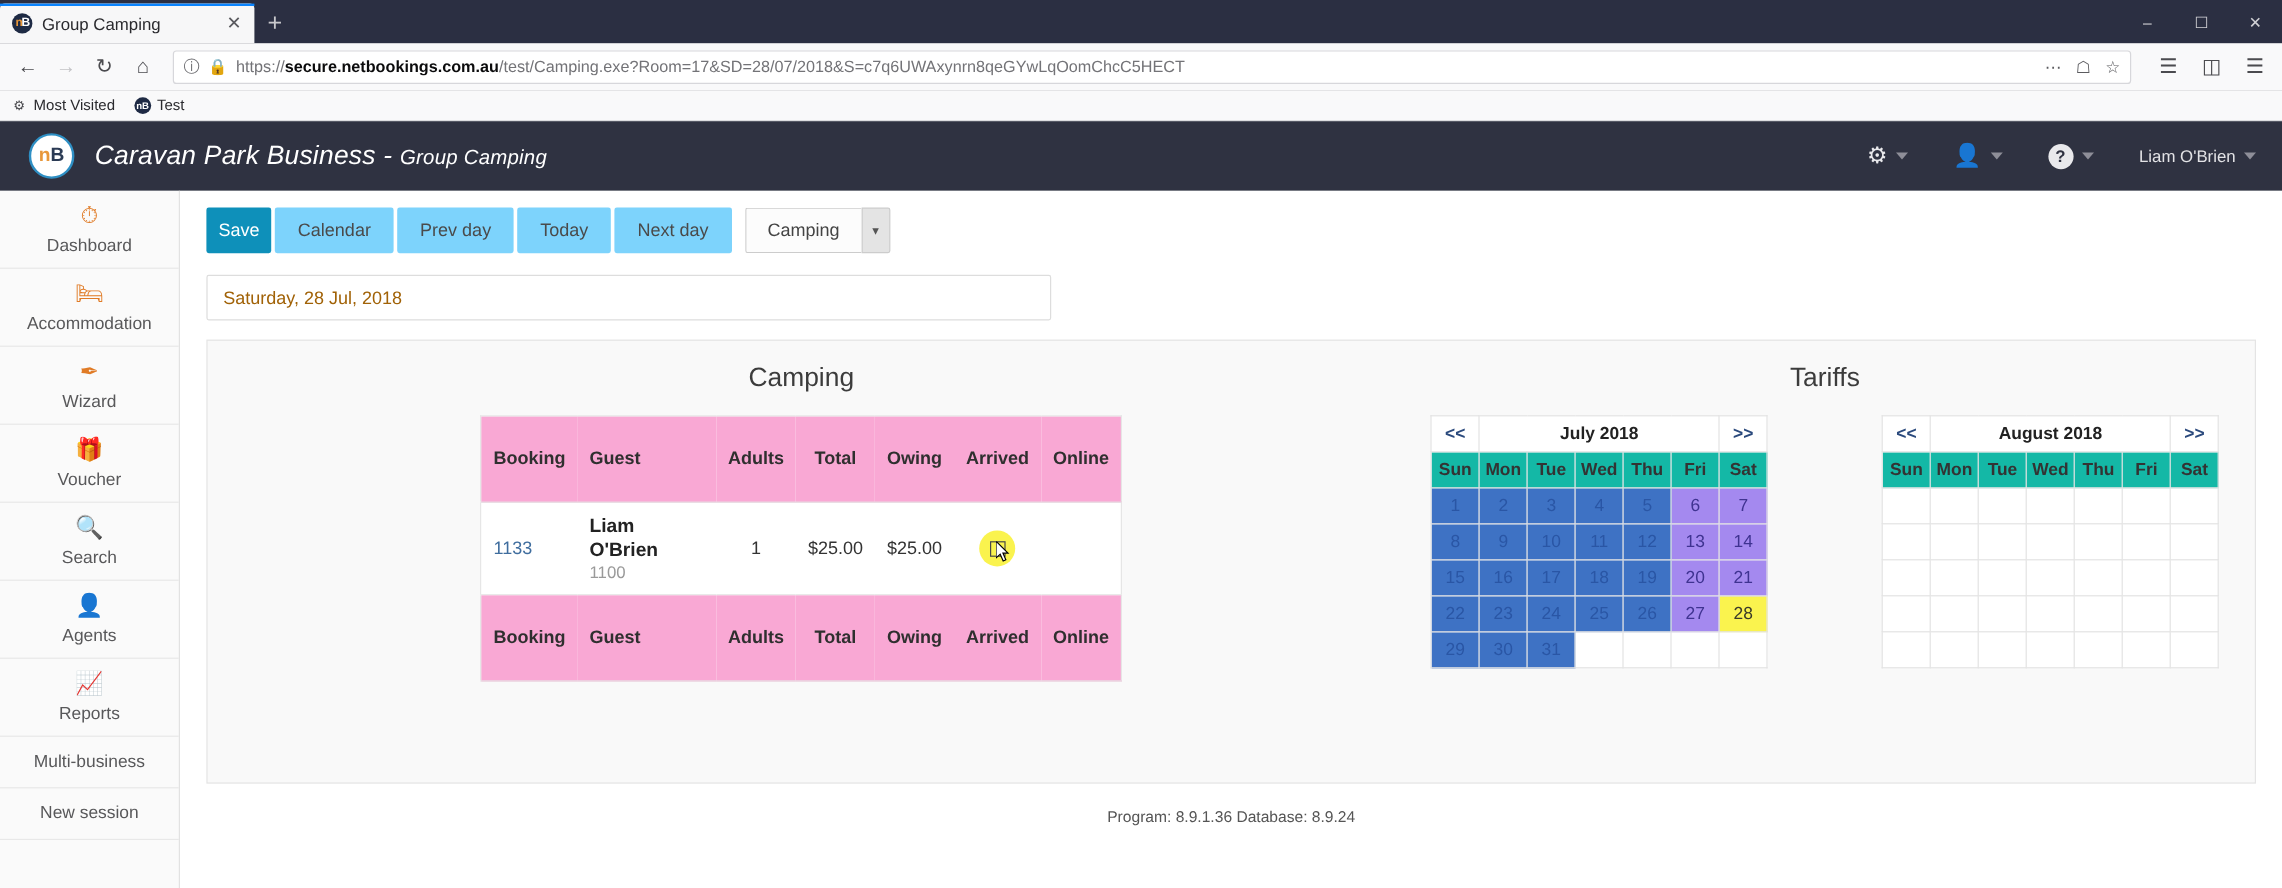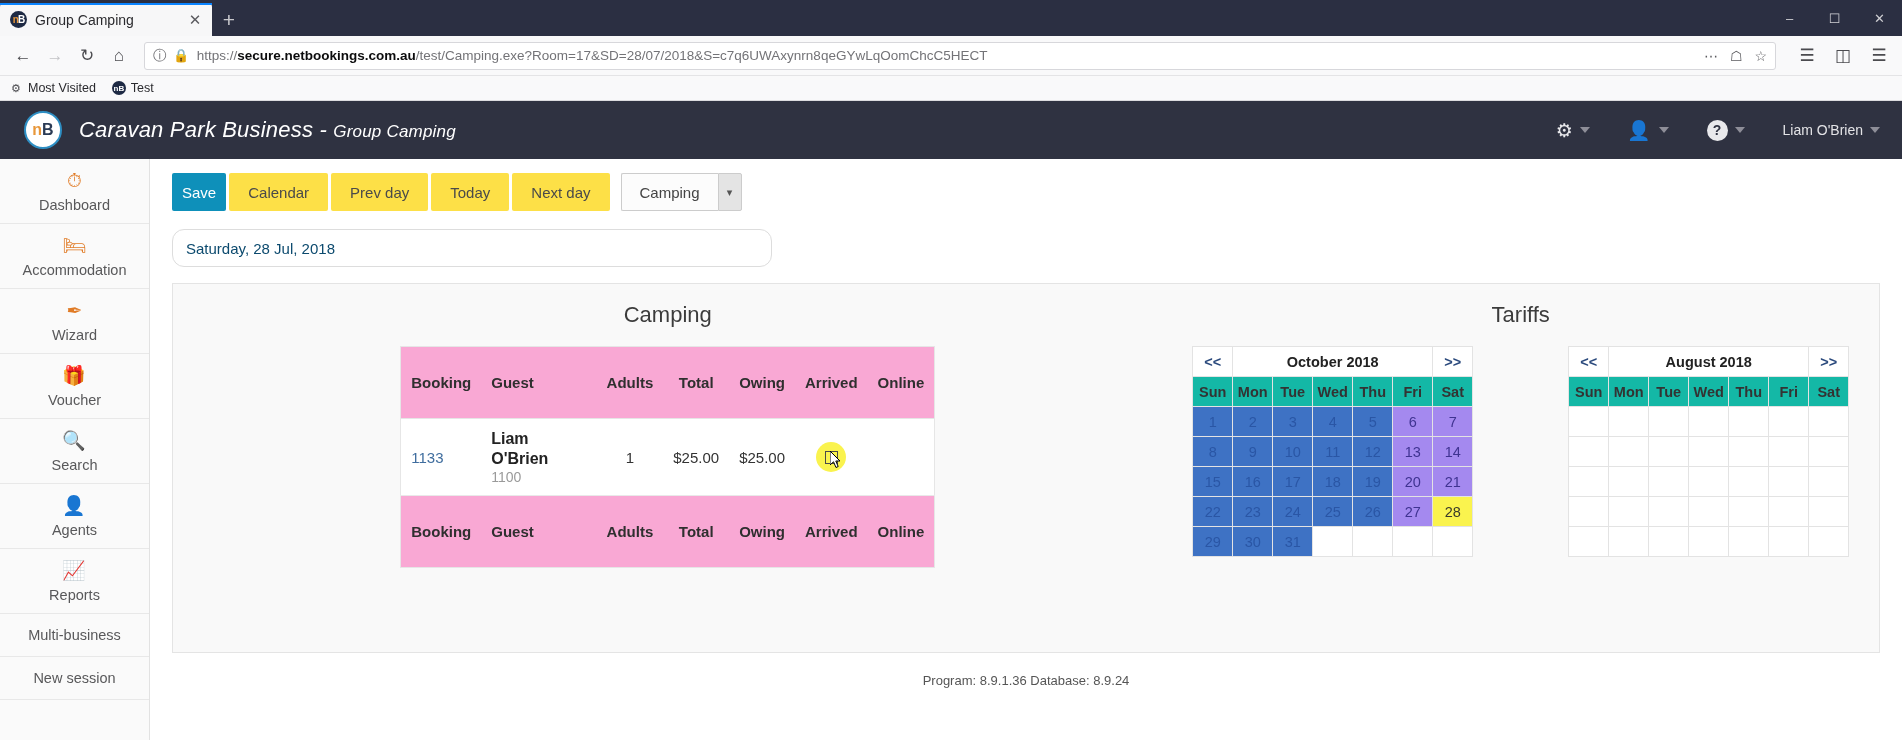--- a/index.html
+++ b/index.html
@@ -116,37 +116,37 @@
   }
   .side-ico { font-size: 19px; color: #e07b26; line-height: 1;
     height: 21px; display: flex; align-items: center; }
   .side-item.plain { padding: 13px 4px; font-size: 14.5px; }
 
   
   .main { flex: 1; padding: 14px 22px 0 22px; background: #fff;
     display: flex; flex-direction: column; }
   .toolbar { display: flex; align-items: center; gap: 3px; }
   .btn {
-    height: 38px; padding: 0 19px; background: #fde047; color: #4a4a4a;
+    height: 38px; padding: 0 19px; background: #7dd3fc; color: #4a4a4a;
     font-size: 15px; display: flex; align-items: center; justify-content: center;
     border: none; border-radius: 2px;
   }
   .btn.primary { background: #0e90ba; color: #fff; padding: 0 10px; }
   .select-wrap { display: flex; margin-left: 8px; height: 38px; }
   .select-main { background: #fcfcfc; border: 1px solid #ccc; border-right: none;
     padding: 0 18px; font-size: 15px; color: #444; display: flex;
     align-items: center; border-radius: 2px 0 0 2px; }
   .select-arrow { width: 24px; background: #e4e4e4; border: 1px solid #ccc;
     display: flex; align-items: center; justify-content: center;
     font-size: 11px; color: #555; border-radius: 0 2px 2px 0; }
 
   .datebar {
-    margin-top: 18px; width: 600px; height: 38px; border: 1px solid #ddd;
+    margin-top: 18px; width: 704px; height: 38px; border: 1px solid #ddd;
     background: #fff; display: flex; align-items: center; padding: 0 13px;
-    font-size: 15px; color: #0c4a6e; border-radius: 12px;
+    font-size: 15px; color: #a16207; border-radius: 2px;
   }
 
   .panel {
     margin-top: 16px; border: 1px solid #e4e4e4; background: #f9f9f9;
     flex: 0 0 auto; height: 370px; display: flex; padding: 18px 0 0 0;
   }
   .panel-left { width: 58%; display: flex; flex-direction: column;
     align-items: center; }
   .panel-right { width: 42%; display: flex; flex-direction: column;
     align-items: center; }
@@ -381,21 +381,21 @@
         </div>
 
         <div class="panel-right">
           <div class="panel-title">Tariffs</div>
           <div class="cals">
 
             <table class="cal">
               <thead>
                 <tr>
                   <th class="cal-nav">&lt;&lt;</th>
-                  <th class="cal-month" colspan="5">October 2018</th>
+                  <th class="cal-month" colspan="5">July 2018</th>
                   <th class="cal-nav">&gt;&gt;</th>
                 </tr>
                 <tr>
                   <th class="cal-dow">Sun</th>
                   <th class="cal-dow">Mon</th>
                   <th class="cal-dow">Tue</th>
                   <th class="cal-dow">Wed</th>
                   <th class="cal-dow">Thu</th>
                   <th class="cal-dow">Fri</th>
                   <th class="cal-dow">Sat</th>

